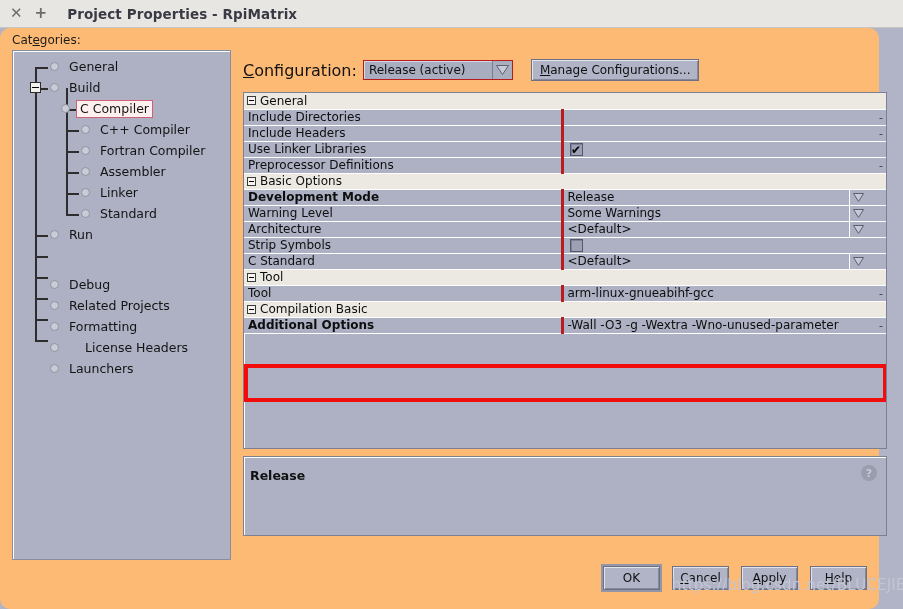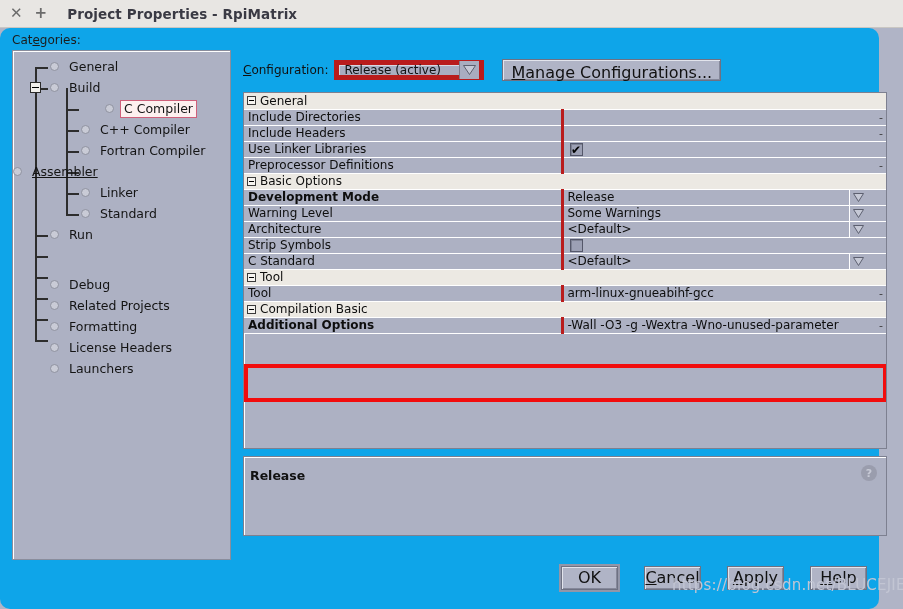--- a/index.html
+++ b/index.html
@@ -42,21 +42,21 @@
     letter-spacing: 0.1px;
   }
 
   
   .dialog {
     position: absolute;
     top: 28px;
     left: 0;
     width: 879px;
     height: 581px;
-    background: #0ea5e9;
+    background: #fdba74;
     border-radius: 10px;
   }
 
   .cat-label {
     position: absolute;
     left: 12px;
     top: 5px;
     font-size: 12px;
     color: #1c1c1c;
   }
@@ -143,29 +143,29 @@
 
   .config-bar {
     position: absolute;
     left: 3px;
     top: 8px;
     display: flex;
     align-items: center;
     height: 24px;
   }
   .config-bar .cfg-label {
-    font-size: 12px;
+    font-size: 16px;
     margin-right: 6px;
     color: #111;
   }
   .combo {
     width: 150px;
     height: 20px;
     background: #a9adc0;
-    border: 5px solid #b91c1c;
+    border: 1px solid #b91c1c;
     box-shadow: inset 1px 1px 0 #d7d9e2;
     display: flex;
     align-items: center;
     box-sizing: border-box;
     position: relative;
   }
   .combo .cval {
     padding-left: 5px;
     font-size: 12px;
     color: #111;
@@ -180,21 +180,21 @@
     background: #a9adc0;
     display: flex;
     align-items: center;
     justify-content: center;
     box-sizing: border-box;
   }
   .btn {
     background: #b0b4c6;
     border: 1px solid #6e7182;
     box-shadow: inset 1px 1px 0 #e2e4ec, inset -1px -1px 0 #85889a;
-    font-size: 16px;
+    font-size: 12px;
     color: #111;
     padding: 3px 8px;
     cursor: pointer;
     font-family: "DejaVu Sans", "Liberation Sans", sans-serif;
     white-space: nowrap;
   }
   .btn u { text-decoration: underline; }
   #manage-btn { margin-left: 18px; height: 22px; }
 
   
@@ -350,21 +350,21 @@
     justify-content: center;
     box-sizing: border-box;
   }
 
   
   .buttons {
     position: absolute;
     right: 12px;
     top: 538px;
     display: flex;
-    gap: 26px;
+    gap: 12px;
     padding-left: 44px;
   }
   .buttons .btn {
     width: 57px;
     height: 24px;
     text-align: center;
     padding: 0;
     line-height: 22px;
   }
   .btn.default {
@@ -406,36 +406,36 @@
           <span class="node-dot"></span>
           <span class="lbl">General</span>
         </div>
         <div class="hline" style="left: 22px; top: 36.5px; width: 13px;"></div>
         <span class="expander" style="left: 17px; top: 31px;"></span>
         <div class="tree-row" style="padding-left: 37px;">
           <span class="node-dot"></span>
           <span class="lbl">Build</span>
         </div>
         <div class="hline" style="left: 53px; top: 57.5px; width: 13px;"></div>
-        <div class="tree-row selected" style="padding-left: 92px;">
+        <div class="tree-row selected" style="padding-left: 48px;">
           <span class="node-dot"></span>
           <span class="lbl">C Compiler</span>
         </div>
         <div class="hline" style="left: 53px; top: 78.5px; width: 13px;"></div>
         <div class="tree-row" style="padding-left: 68px;">
           <span class="node-dot"></span>
           <span class="lbl">C++ Compiler</span>
         </div>
         <div class="hline" style="left: 53px; top: 99.5px; width: 13px;"></div>
         <div class="tree-row" style="padding-left: 68px;">
           <span class="node-dot"></span>
           <span class="lbl">Fortran Compiler</span>
         </div>
         <div class="hline" style="left: 53px; top: 120.5px; width: 13px;"></div>
-        <div class="tree-row" style=" text-decoration: underline;">
+        <div class="tree-row" style="padding-left: 68px;">
           <span class="node-dot"></span>
           <span class="lbl">Assembler</span>
         </div>
         <div class="hline" style="left: 53px; top: 141.5px; width: 13px;"></div>
         <div class="tree-row" style="padding-left: 68px;">
           <span class="node-dot"></span>
           <span class="lbl">Linker</span>
         </div>
         <div class="hline" style="left: 53px; top: 162.5px; width: 13px;"></div>
         <div class="tree-row" style="padding-left: 68px;">
@@ -456,21 +456,21 @@
         <div class="tree-row" style="padding-left: 37px;">
           <span class="node-dot"></span>
           <span class="lbl">Related Projects</span>
         </div>
         <div class="hline" style="left: 22px; top: 246.5px; width: 13px;"></div>
         <div class="tree-row" style="padding-left: 37px;">
           <span class="node-dot"></span>
           <span class="lbl">Formatting</span>
         </div>
         <div class="hline" style="left: 22px; top: 267.5px; width: 13px;"></div>
-        <div class="tree-row" style="padding-left: 37px;">
+        <div class="tree-row" style="padding-left: 37px; gap: 16px;">
           <span class="node-dot"></span>
           <span class="lbl">License Headers</span>
         </div>
         <div class="hline" style="left: 22px; top: 288.5px; width: 13px;"></div>
         <div class="tree-row" style="padding-left: 37px;">
           <span class="node-dot"></span>
           <span class="lbl">Launchers</span>
         </div>
       </div>
   </div>

